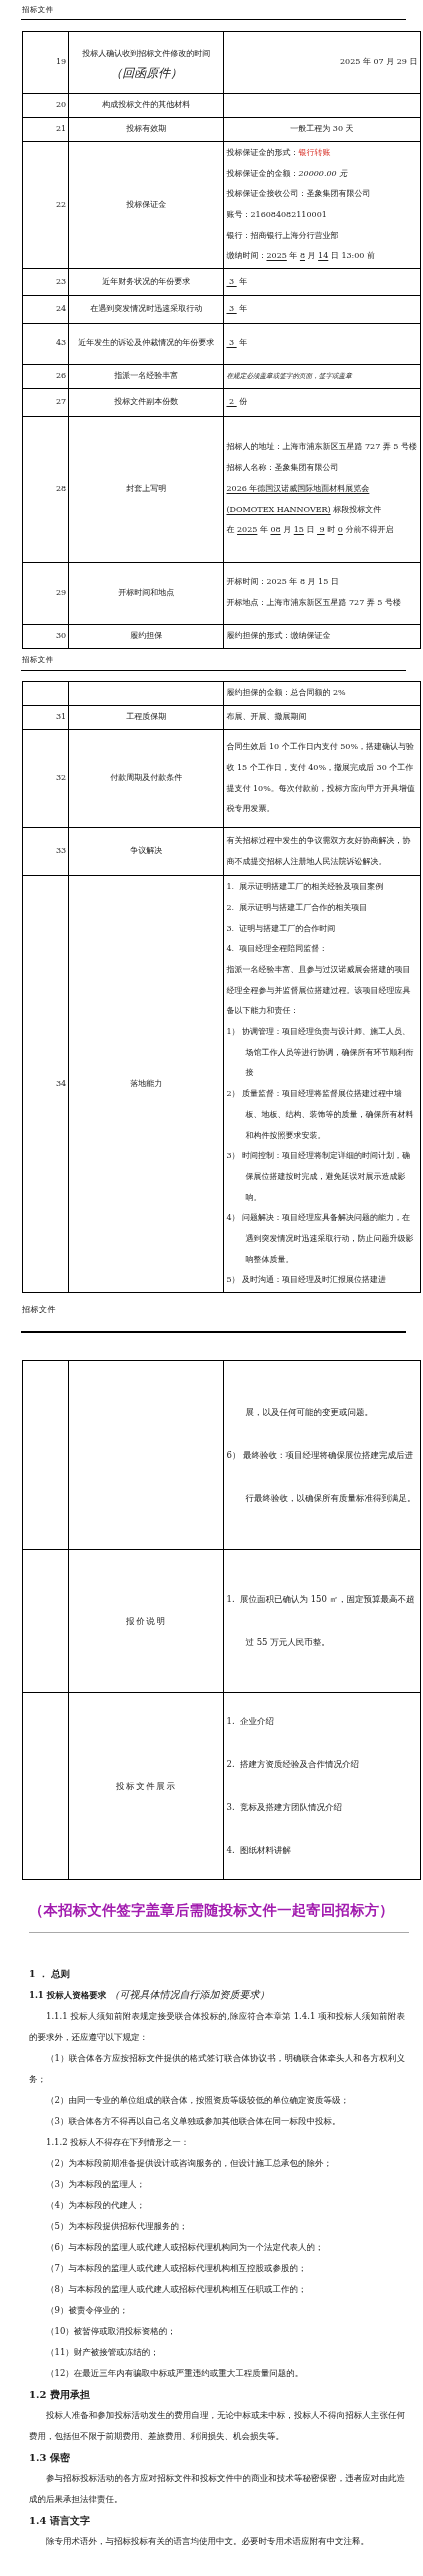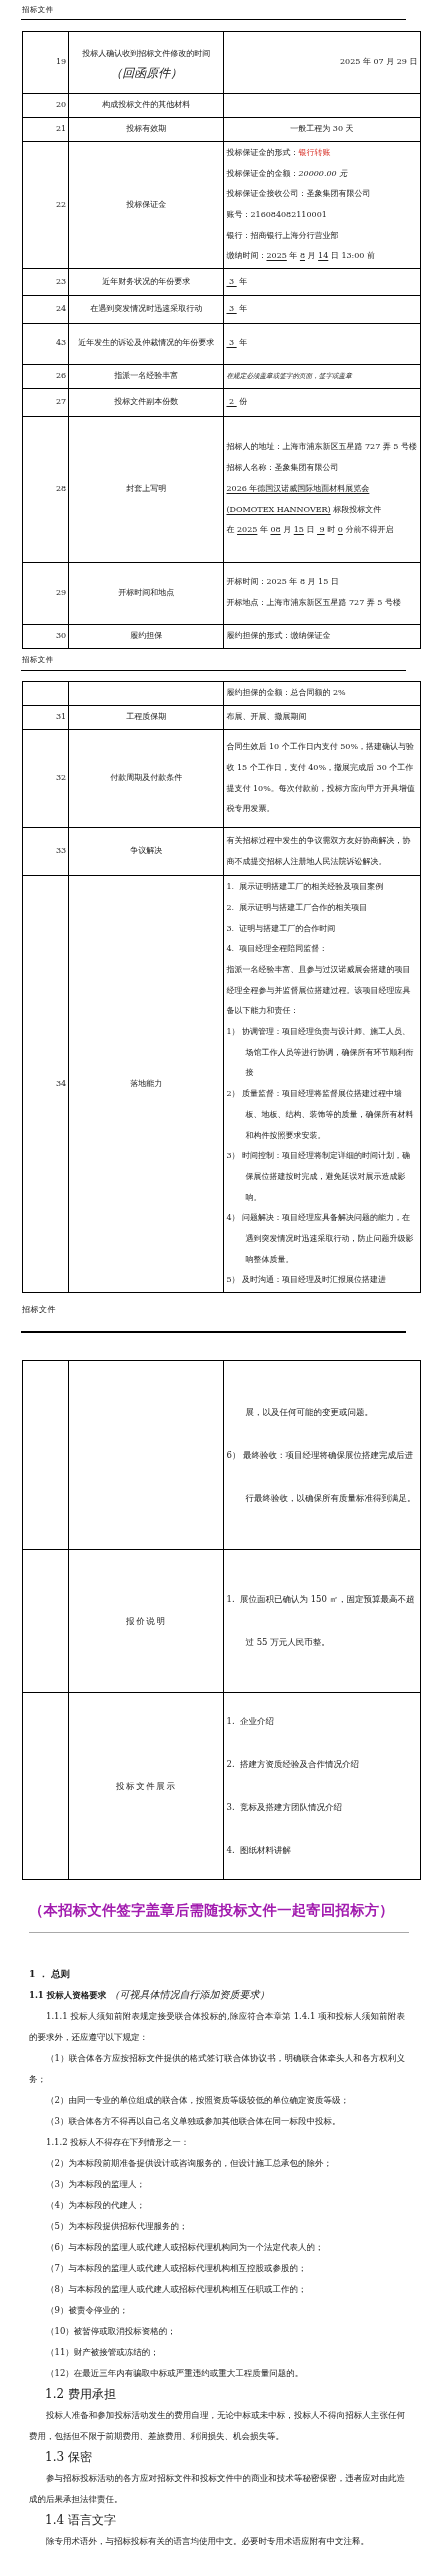--- a/index.html
+++ b/index.html
@@ -62,21 +62,21 @@
     margin:21px 15px 0 29px;
     font-size:14.3px;
     font-weight:700;
     letter-spacing:0.3px;
     color:#a21caf;
   }
   .sections{margin:30px 19px 0 29px;}
   .sec-title{font-weight:700;font-size:9.3px;line-height:21px;}
   .sec-sub{font-weight:700;font-size:8.5px;line-height:21px;}
   .sec-sub .note{font-weight:400;font-style:italic;font-size:10px;letter-spacing:0;}
-  .sec-h{font-weight:400;font-size:12px;line-height:21px;margin-left:16px;}
+  .sec-h{font-weight:700;font-size:10px;line-height:21px;}
   .sec-p{font-size:8.5px;line-height:21px;text-indent:2em;text-align:justify;margin:0;}
 </style>
 </head>
 <body>
 
 <div class="doc">
 
   <div class="pageblock">
     <div class="page-header">招标文件</div>
     <div class="rule dbl"></div>

